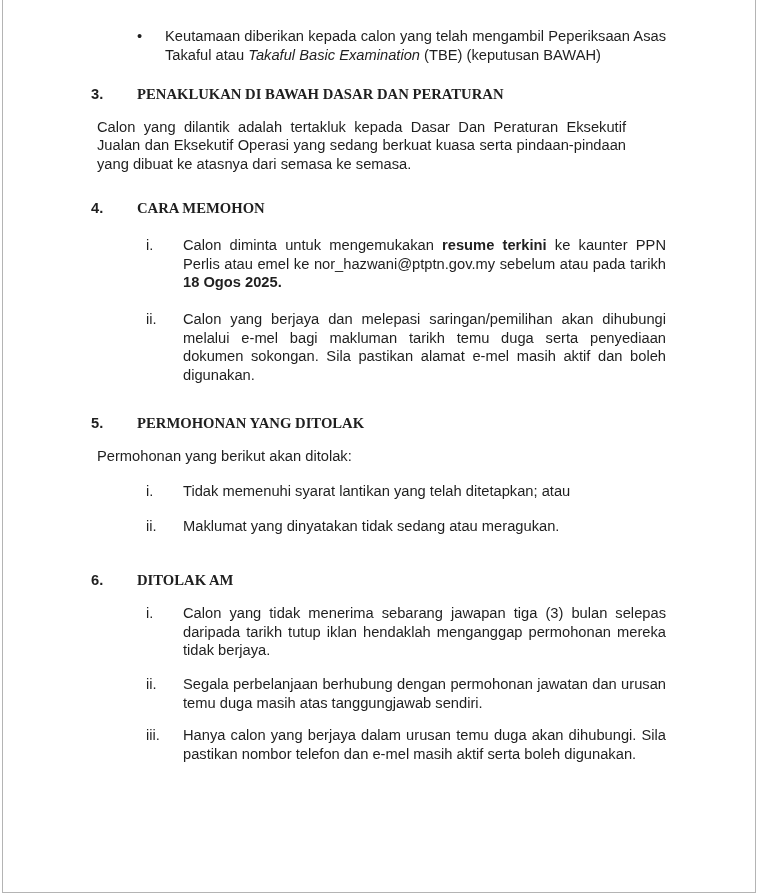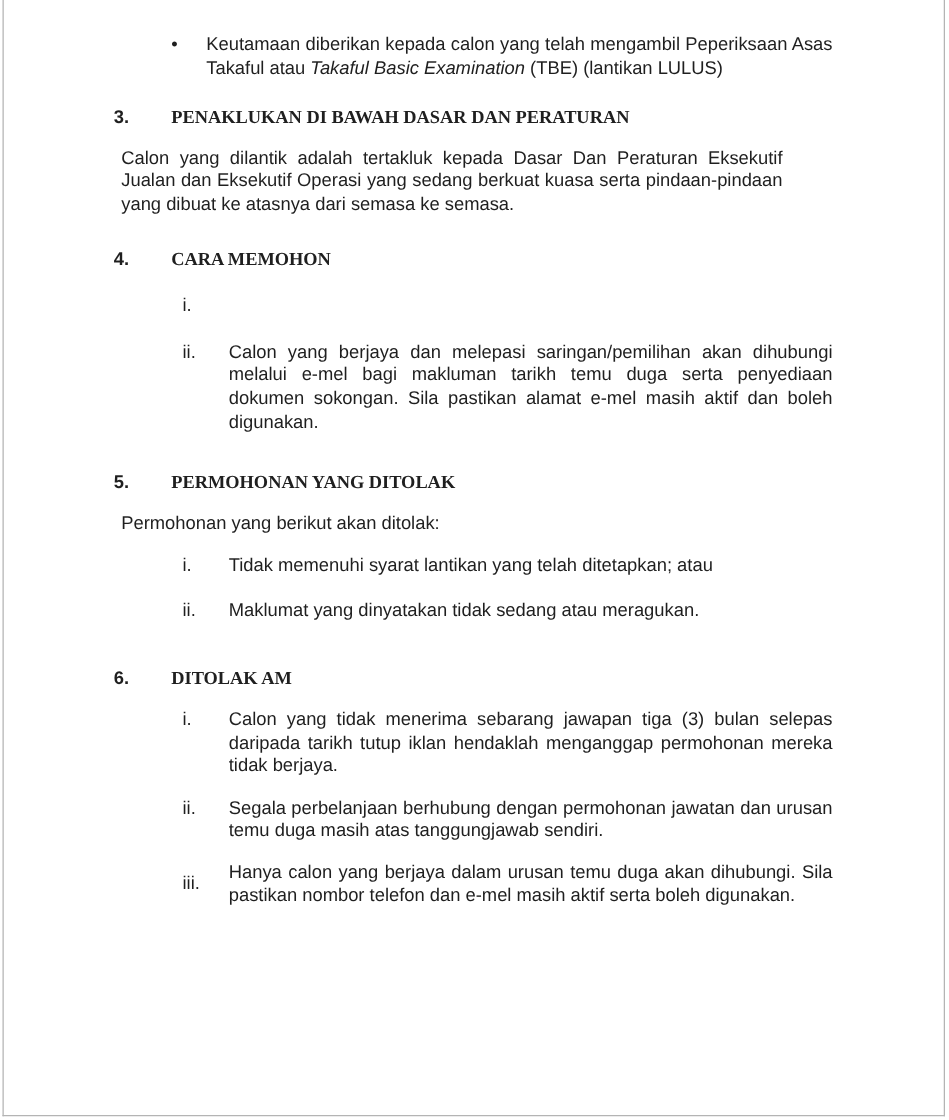--- a/index.html
+++ b/index.html
@@ -44,44 +44,45 @@
   .mt-s4 { margin-top:25px; }
   .mt-i41 { margin-top:19px; }
   .mt-i42 { margin-top:18px; }
   .mt-s5 { margin-top:30px; }
   .mt-p5 { margin-top:14px; }
   .mt-i51 { margin-top:16px; }
   .mt-i52 { margin-top:17px; }
   .mt-s6 { margin-top:35px; }
   .mt-i61 { margin-top:15px; }
   .mt-i62 { margin-top:15px; }
-  .mt-i63 { margin-top:14px;align-items:center; }
+  .mt-i63 { margin-top:14px; }
 </style>
 </head>
 <body>
 
 <div class="page">
 
   <div class="bullet-row">
     <span class="bullet-marker">•</span>
-    <p class="bullet-text"><span>Keutamaan diberikan kepada calon yang telah mengambil Peperiksaan Asas Takaful atau </span><i>Takaful Basic Examination</i><span> (TBE) (lantikan LULUS)</span></p>
+    <p class="bullet-text"><span>Keutamaan diberikan kepada calon yang telah mengambil Peperiksaan Asas Takaful atau </span><i>Takaful Basic Examination</i><span> (TBE) (keputusan BAWAH)</span></p>
   </div>
 
   <div class="sec-head mt-s3">
     <span class="sec-num">3.</span>
     <span class="sec-title">PENAKLUKAN DI BAWAH DASAR DAN PERATURAN</span>
   </div>
   <p class="para mt-p3">Calon yang dilantik adalah tertakluk kepada Dasar Dan Peraturan Eksekutif Jualan dan Eksekutif Operasi yang sedang berkuat kuasa serta pindaan-pindaan yang dibuat ke atasnya dari semasa ke semasa.</p>
 
   <div class="sec-head mt-s4">
     <span class="sec-num">4.</span>
     <span class="sec-title">CARA MEMOHON</span>
   </div>
   <div class="sub-item mt-i41">
     <span class="sub-marker">i.</span>
+    <p class="sub-text"><span>Calon diminta untuk mengemukakan </span><b>resume terkini</b><span> ke kaunter PPN Perlis atau emel ke nor_hazwani@ptptn.gov.my sebelum atau pada tarikh </span><b>18 Ogos 2025.</b></p>
   </div>
   <div class="sub-item mt-i42">
     <span class="sub-marker">ii.</span>
     <p class="sub-text">Calon yang berjaya dan melepasi saringan/pemilihan akan dihubungi melalui e-mel bagi makluman tarikh temu duga serta penyediaan dokumen sokongan. Sila pastikan alamat e-mel masih aktif dan boleh digunakan.</p>
   </div>
 
   <div class="sec-head mt-s5">
     <span class="sec-num">5.</span>
     <span class="sec-title">PERMOHONAN YANG DITOLAK</span>
   </div>

